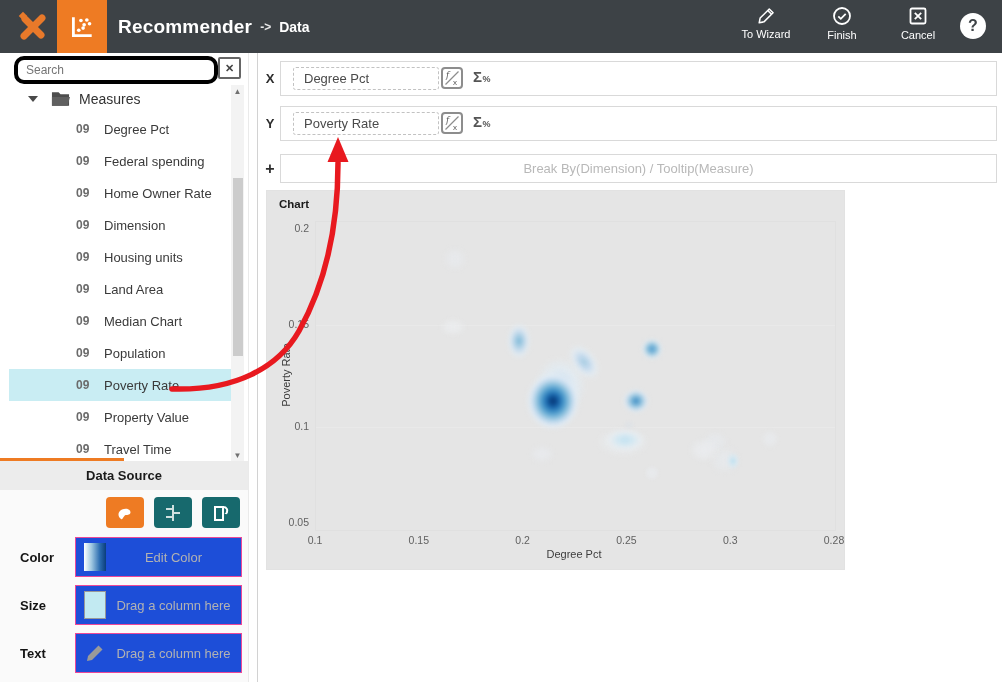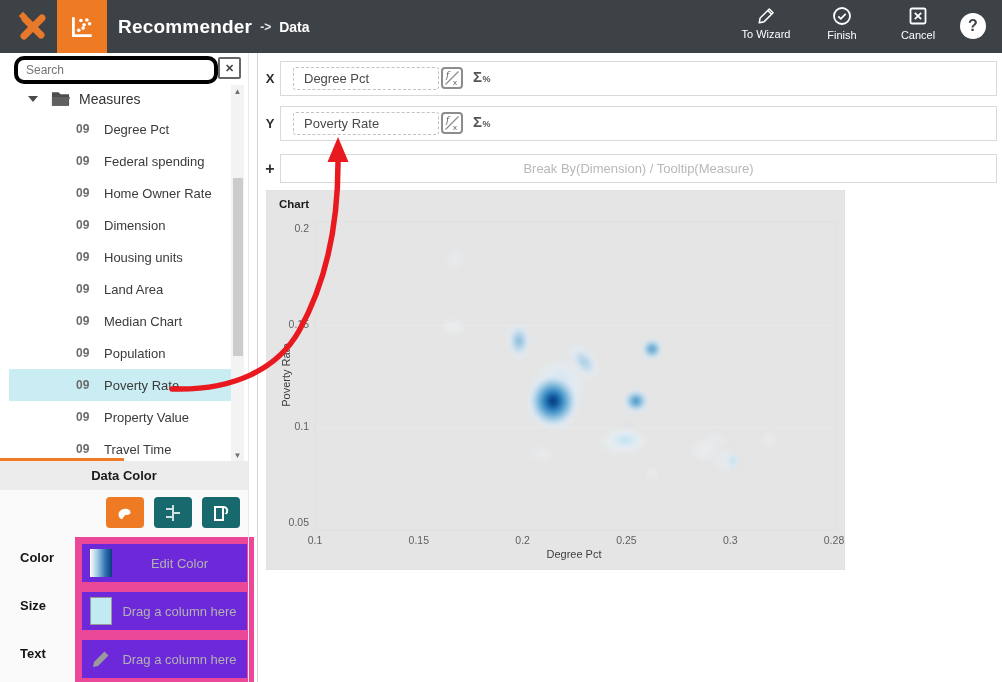--- a/index.html
+++ b/index.html
@@ -40,21 +40,21 @@
   .tabs{position:absolute;left:0;top:461px;width:248px;height:29px;background:#ececec;border-bottom:1px solid #dcdcdc;display:flex;}
   .tab{flex:1;display:flex;align-items:center;justify-content:center;font-size:13px;color:#555;cursor:pointer;}
   .tab.active{font-weight:bold;color:#1b1b1b;}
   .tab-accent{position:absolute;left:0;top:458px;width:124px;height:4px;background:#ee7b23;}
   .panel{position:absolute;left:0;top:490px;width:248px;height:192px;background:#fafafa;}
   .tool-btn{position:absolute;top:7px;width:38px;height:31px;border-radius:4px;border:none;display:flex;align-items:center;justify-content:center;cursor:pointer;}
   .tool-orange{left:106px;background:#ee7b23;}
   .tool-teal1{left:154px;background:#17696d;}
   .tool-teal2{left:202px;background:#17696d;}
   .prop-label{position:absolute;left:20px;font-size:13px;font-weight:bold;color:#141414;}
-  .prop-box{position:absolute;left:75px;width:165px;height:38px;background:#6d28d9;border:7px solid #ec4899;display:flex;align-items:center;cursor:pointer;}
+  .prop-box{position:absolute;left:75px;width:165px;height:38px;background:#1d4ed8;border:1px solid #ec4899;display:flex;align-items:center;cursor:pointer;}
   .swatch{margin-left:8px;width:22px;height:28px;flex:none;}
   .sw-gradient{background:linear-gradient(to right,#ffffff,#9dc6e0 35%,#2b6cb0 72%,#0b3d7a);}
   .sw-cyan{background:#c2eaf2;border:1px solid #999;width:20px;height:26px;}
   .prop-value{flex:1;text-align:center;font-size:13px;color:#b2b2b2;}
 
   .divider1{position:absolute;left:248px;top:53px;width:1px;height:629px;background:#eaeaea;}
   .divider2{position:absolute;left:257px;top:53px;width:1px;height:629px;background:#d2d2d2;}
 
   
   .axis-tag{position:absolute;left:262px;width:16px;text-align:center;font-weight:bold;color:#2d2d2d;}
@@ -200,21 +200,21 @@
 
   <div class="scrollbar">
     <div class="sb-arrow" style="top:0">▲</div>
     <div class="sb-thumb"></div>
     <div class="sb-arrow" style="bottom:0">▼</div>
   </div>
 
   <div class="tab-accent"></div>
   <div class="tabs">
     <div class="tab active">
-      <span>Data Color</span>
+      <span>Data Source</span>
     </div>
   </div>
 
   <div class="panel">
     <button class="tool-btn tool-orange">
       <svg width="22" height="20" viewBox="0 0 22 20">
         <path d="M7 16c-3.5-2-3.5-7.5 1-9.5c4-1.8 8.5-0.5 8.5 2.8c0 2.6-2.8 2.6-4.8 2.8c-2 0.2-2.7 5.2-4.7 3.9z" fill="#fff"></path>
       </svg>
     </button>
     <button class="tool-btn tool-teal1">

